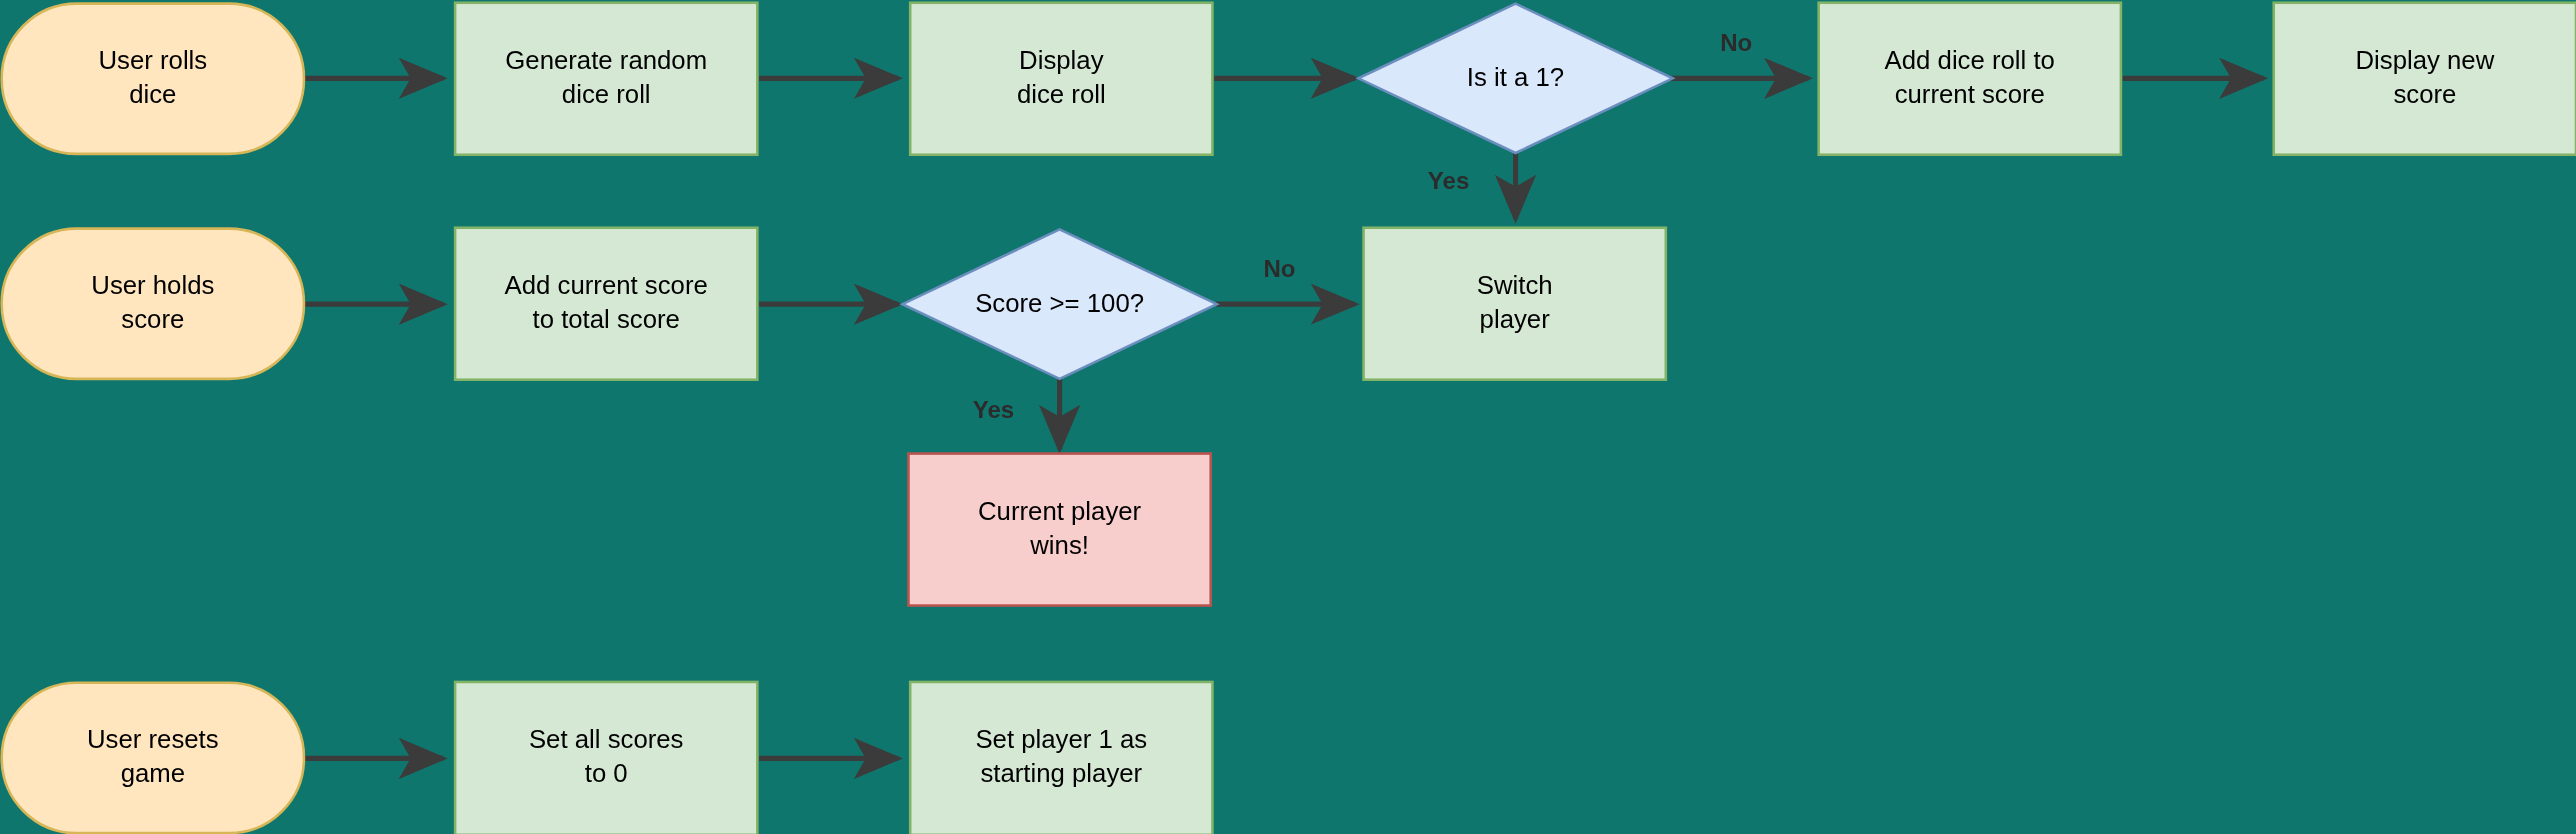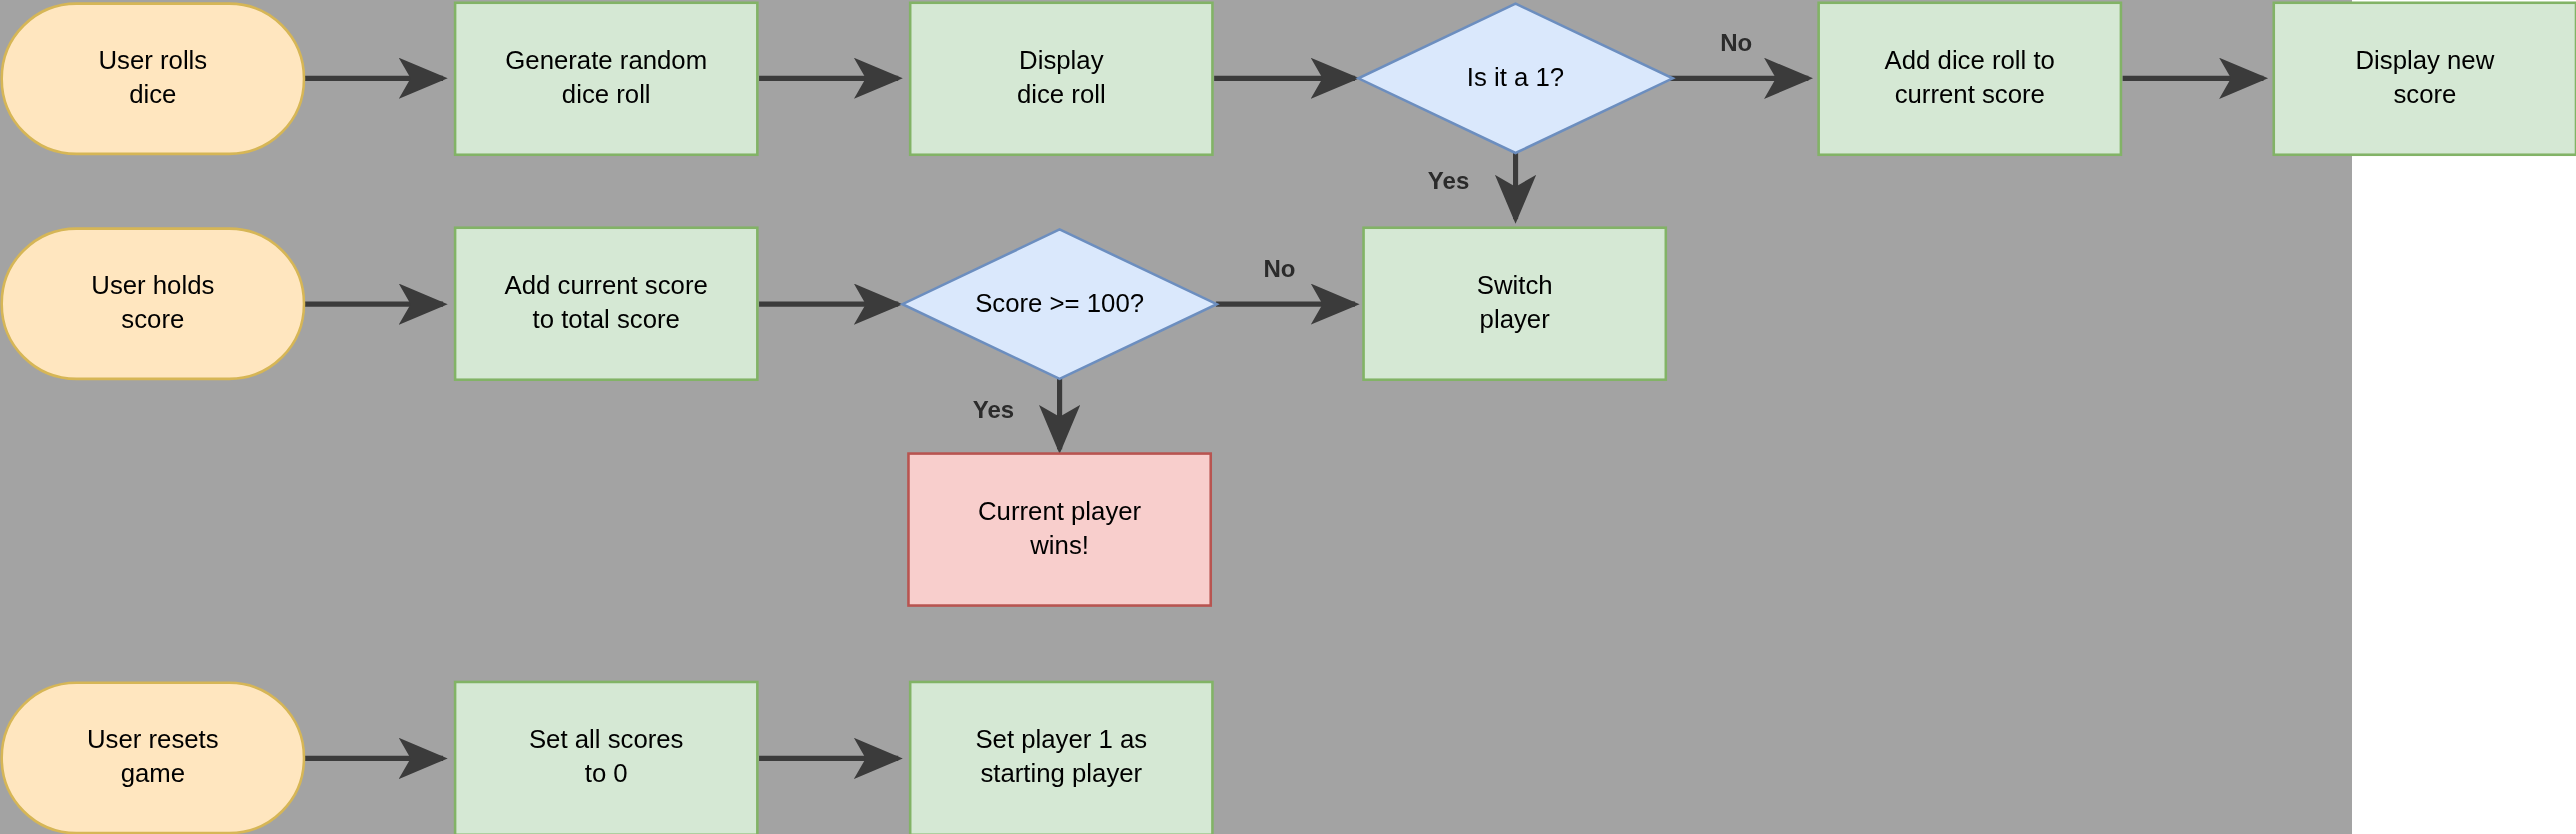--- a/index.html
+++ b/index.html
@@ -8,23 +8,23 @@
     background: #ffffff;
   }
   body {
     width: 2576px;
     height: 835px;
     font-family: "Liberation Sans", sans-serif;
     overflow: hidden;
   }
   #flowchart-canvas {
     position: relative;
-    width: 2352px;
+    width: 2576px;
     height: 835px;
-    background: #a3a3a3;
+    background: #0f766e;
   }
   svg.flow-svg {
     position: absolute;
     top: 0;
     left: 0;
     width: 2576px;
     height: 835px;
     display: block;
   }
   .node-label {

